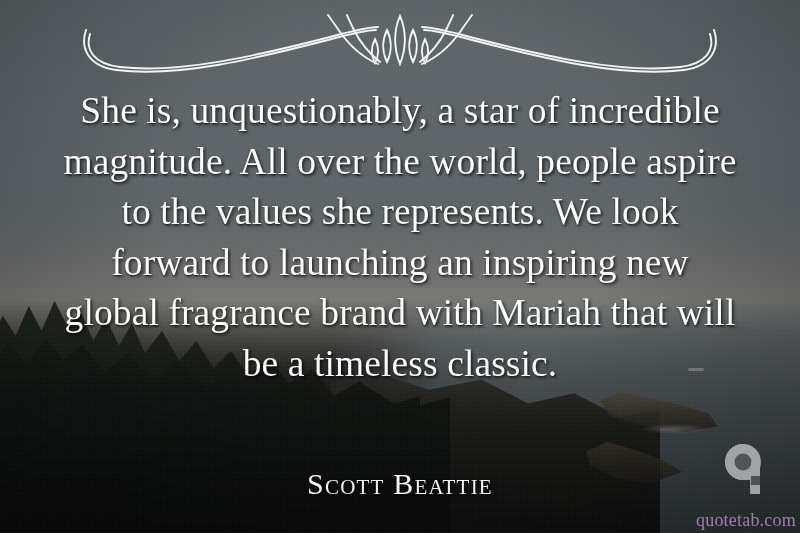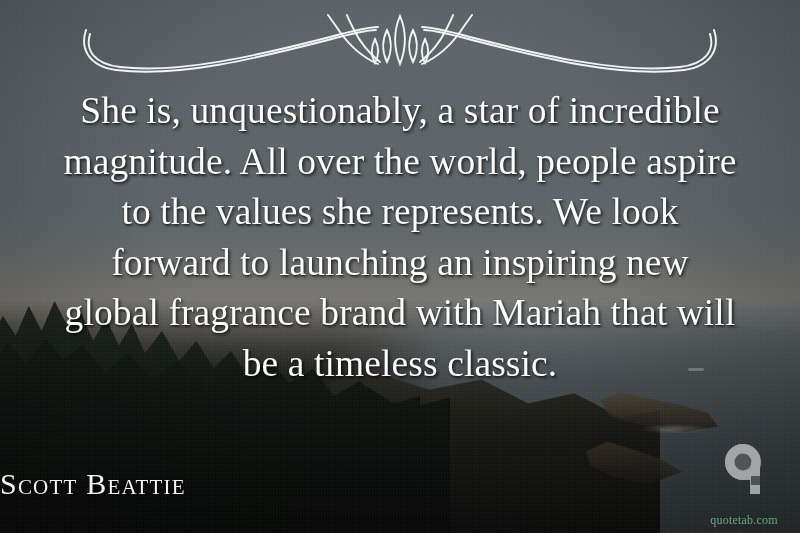--- a/index.html
+++ b/index.html
@@ -147,20 +147,21 @@
     text-shadow: 2px 2px 3px rgba(0,0,0,.55), 0 1px 2px rgba(0,0,0,.5);
     white-space: pre-line;
   }
 
   
   .author {
     position: absolute;
     left: 0;
     top: 466px;
     width: 800px;
+    text-align: center;
     color: #f4f4f2;
     font-size: 30px;
     line-height: 36px;
     font-variant: small-caps;
     letter-spacing: 1.2px;
     text-shadow: 2px 2px 4px rgba(0,0,0,.7);
   }
 
   
   .watermark {
@@ -168,22 +169,22 @@
     right: 8px;
     bottom: 6px;
     width: 96px;
     text-align: center;
     opacity: .62;
   }
   .wm-mark { display: block; margin: 0 auto; }
   .wm-text {
     display: block;
     margin-top: 15px;
-    color: #86efac;
-    font-size: 12px;
+    color: #f0abfc;
+    font-size: 18px;
     line-height: 14px;
     letter-spacing: .2px;
     font-family: "Liberation Serif", "DejaVu Serif", serif;
   }
 </style>
 </head>
 <body>
 
 <div id="card">
 

